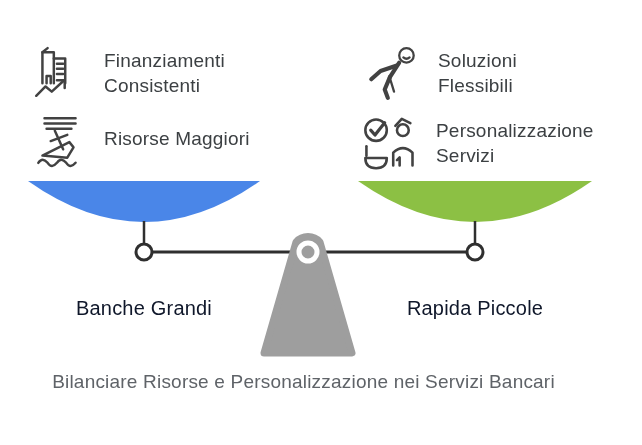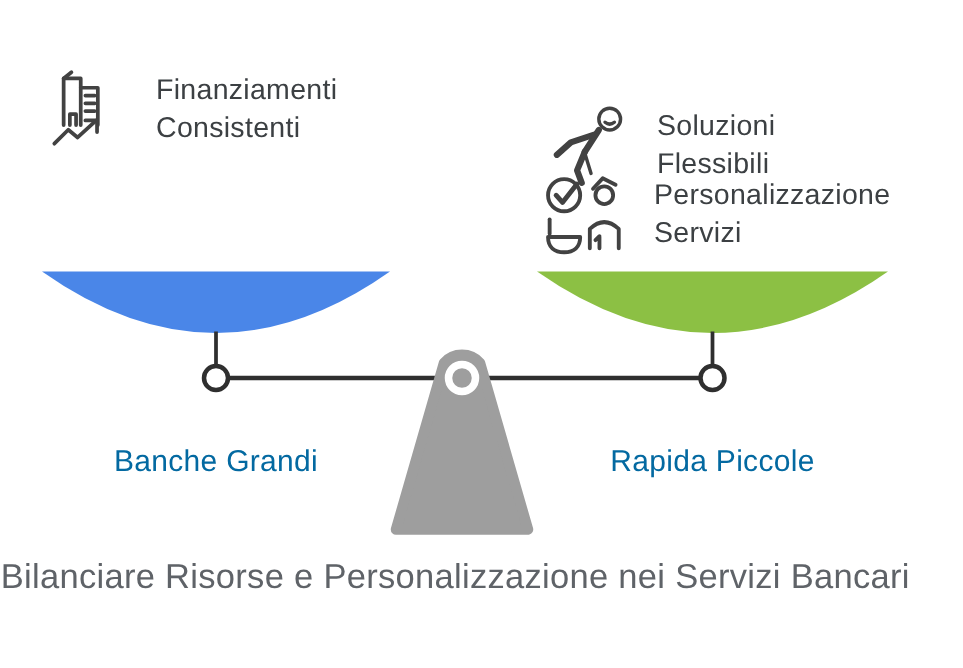--- a/index.html
+++ b/index.html
@@ -8,26 +8,26 @@
     font-family:"Liberation Sans","DejaVu Sans",sans-serif;
   }
   .feature{position:absolute;display:flex;align-items:center;gap:16px;}
   .feature .icon{flex:0 0 auto;fill:none;stroke-width:2.4;stroke-linecap:round;stroke-linejoin:round;}
   .icon *{fill:none;}
   .feature-label{
     font-size:19px;line-height:1.34;color:#3c4043;white-space:pre-line;letter-spacing:0.2px;
   }
   .scale-svg{position:absolute;left:0;top:0;}
   .side-label{
-    position:absolute;transform:translateX(-50%);font-size:20px;color:#0369a1;
+    position:absolute;transform:translateX(-50%);font-size:20px;color:#0f172a;
     white-space:nowrap;letter-spacing:0.2px;
   }
   .main-title{
     position:absolute;left:0;right:0;top:371px;text-align:center;
-    font-size:23px;color:#5f6368;letter-spacing:0.2px;
+    font-size:19px;color:#5f6368;letter-spacing:0.2px;
   }
   .limb{stroke-width:4;}
   .thin{stroke-width:2.2;}
   .check{stroke-width:3;}
 </style>
 </head>
 <body>
 
 <div class="canvas">
 
@@ -38,22 +38,31 @@
       <path d="M12,8 L17,4"></path>
       <path d="M23,14 H34 V38"></path>
       <path d="M26,19 H32 M26,24 H32 M26,29 H32"></path>
       <polyline points="6,50 15,41 21,46 33,35"></polyline>
       <polyline points="26,35 33.5,35 33.5,42.5"></polyline>
     </svg>
     <div class="feature-label">Finanziamenti
 Consistenti</div>
   </div>
 
+  <div class="feature" style="left:30px;top:110px;">
+    <svg class="icon" width="58" height="58" viewBox="0 0 56 56" stroke="#424242">
+      <path d="M14,8 H44 M14,13 H44 M16,18 H40"></path>
+      <path d="M24,20 L32,38 M20,30 L36,24"></path>
+      <path d="M12,44 L38,31 L42,36 L36,46 Z"></path>
+      <path d="M8,51 q4,-6 9,0 q4,6 9,0 q4,-6 9,0 q4,6 9,0"></path>
+    </svg>
+    <div class="feature-label">Risorse Maggiori</div>
+  </div>
 
-  <div class="feature" style="left:364px;top:44px;margin-top:24px;">
+  <div class="feature" style="left:364px;top:44px;">
     <svg class="icon" width="58" height="58" viewBox="0 0 56 56" stroke="#424242">
       <circle cx="41" cy="11" r="7" class="thin"></circle>
       <path d="M38,13 q3,2.5 6,0" class="thin"></path>
       <path d="M34,18 L25,32" class="limb"></path>
       <polyline points="31,21 16,26 7,34" class="limb"></polyline>
       <polyline points="25,32 20,44 23,52" class="limb"></polyline>
       <path d="M25,33 L29,46" class="thin"></path>
     </svg>
     <div class="feature-label">Soluzioni
 Flessibili</div>

